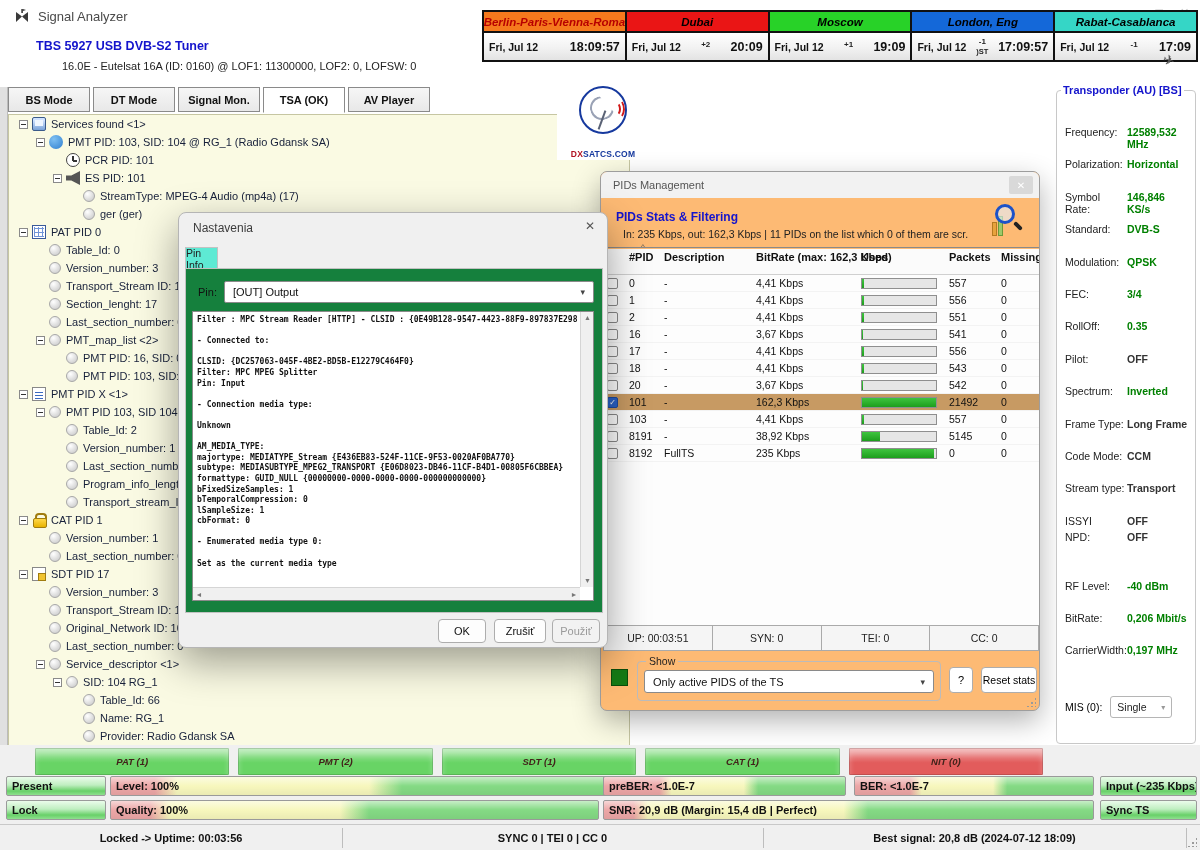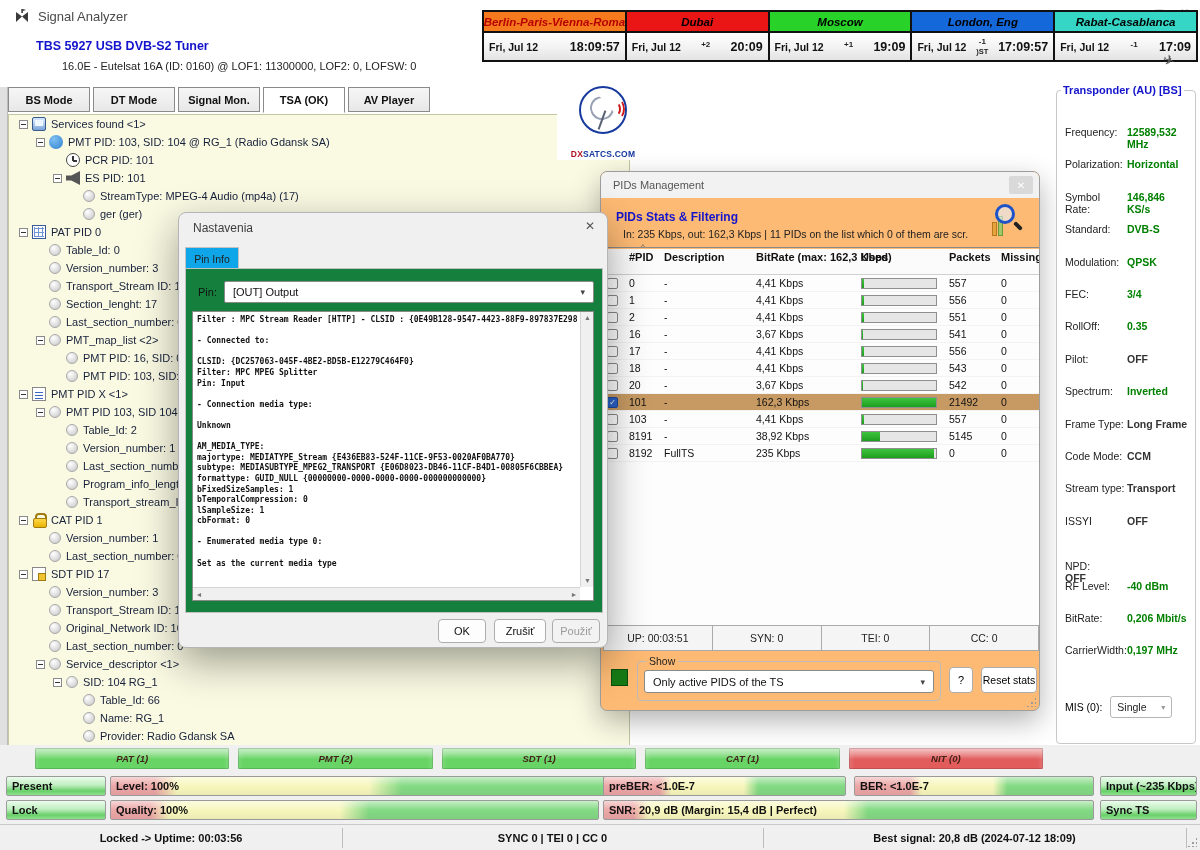--- a/index.html
+++ b/index.html
@@ -105,21 +105,21 @@
   .pw-combo .chev { margin-left:auto; font-size:9px; color:#444; }
   .pw-help { position:absolute; left:348px; top:495px; width:24px; height:26px; background:#fff; border:1px solid #adadad; border-radius:4px; font-size:11px; display:flex; align-items:center; justify-content:center; }
   .pw-reset { position:absolute; left:380px; top:495px; width:56px; height:26px; background:#fff; border:1px solid #adadad; border-radius:4px; font-size:10.5px; display:flex; align-items:center; justify-content:center; }
   .grip { position:absolute; right:3px; bottom:3px; width:10px; height:10px;
     background:radial-gradient(circle,#9a9a9a 1px,transparent 1.4px); background-size:4px 4px; clip-path:polygon(100% 0,100% 100%,0 100%); }
 
   
   #dlg { position:absolute; left:178px; top:212px; width:430px; height:436px; background:#f0f0f0; border:1px solid #b5b5b5; border-radius:8px; box-shadow:0 14px 40px rgba(0,0,0,.38); }
   .dlg-title { position:absolute; left:14px; top:8px; font-size:12px; color:#3c3c3c; }
   .dlg-close { position:absolute; right:12px; top:6px; font-size:12px; color:#555; }
-  .dlg-tab { position:absolute; left:6px; top:34px; width:54px; height:22px; background:#0ea5e9; border:1px solid #c2c2c2; border-bottom:none; font-size:10.5px; color:#222; display:flex; align-items:center; justify-content:center; }
+  .dlg-tab { position:absolute; left:6px; top:34px; width:33px; height:22px; background:#5eead4; border:1px solid #c2c2c2; border-bottom:none; font-size:10.5px; color:#222; display:flex; align-items:center; justify-content:center; }
   .dlg-page { position:absolute; left:6px; top:55px; width:418px; height:345px; border:1px solid #c2c2c2; background:#15803d; }
   .dlg-pin-label { position:absolute; left:12px; top:17px; font-size:11px; color:#111; }
   .dlg-pin-combo { position:absolute; left:38px; top:12px; width:370px; height:22px; background:#fff; border:1px solid #8a8a8a; border-radius:2px; font-size:11px; display:flex; align-items:center; padding:0 8px; color:#111; }
   .dlg-pin-combo .chev { margin-left:auto; font-size:9px; color:#444; }
   .dlg-text { position:absolute; left:6px; top:42px; width:402px; height:290px; background:#fff; border:1px solid #8a8a8a; }
   .dlg-text pre { position:absolute; left:4px; top:3px; right:16px; bottom:15px; overflow:hidden; font-family:"DejaVu Sans Mono", monospace; font-size:8px; line-height:10.6px; color:#111; font-weight:bold; }
   .dlg-vsb { position:absolute; right:0; top:0; width:13px; bottom:13px; background:#f0f0f0; border-left:1px solid #d5d5d5; }
   .dlg-vsb .a { position:absolute; left:0; width:13px; height:12px; font-size:7px; color:#777; text-align:center; line-height:12px; }
   .dlg-hsb { position:absolute; left:0; bottom:0; right:13px; height:13px; background:#f0f0f0; border-top:1px solid #d5d5d5; }
   .dlg-hsb .a { position:absolute; top:0; width:12px; height:13px; font-size:7px; color:#777; text-align:center; line-height:13px; }
@@ -134,21 +134,21 @@
   .tp-val { font-weight:bold; }
   .tp-val.green { color:#008000; } .tp-val.dark { color:#333; }
   .tp-mis { position:absolute; left:8px; top:600px; width:126px; display:flex; align-items:center; font-size:10.5px; }
   .tp-mis-combo { margin-left:8px; width:62px; height:22px; border:1px solid #b5b5b5; border-radius:3px; background:#fff; font-size:10.5px; display:flex; align-items:center; padding:0 6px; color:#222; }
   .tp-mis-combo .chev { margin-left:auto; font-size:8px; color:#999; }
   #tp-btn { position:absolute; left:1058px; top:747px; width:136px; height:21px; background:#fff; border:1.5px solid #2f6fe4; border-radius:6px; display:flex; align-items:center; justify-content:center; }
   .tpb-icon { width:14px; height:12px; border:1px solid #8a8a8a; background:repeating-linear-gradient(0deg,#cfe0f5 0 2px,#fff 2px 4px); }
 
   
   #bottom-chrome { position:absolute; left:0; top:745px; width:1200px; height:105px; background:#f0f0f0; }
-  #segments { position:absolute; left:35px; top:748px; width:1008px; height:21px; display:flex; gap:9px; }
+  #segments { position:absolute; left:35px; top:748px; width:1008px; height:27px; display:flex; gap:9px; }
   .seg { flex:1; border-radius:1px; display:flex; align-items:center; justify-content:center; font-size:9.5px; font-style:italic; font-weight:bold; color:#42221a; box-shadow:inset 0 0 0 1px rgba(0,0,0,.15), inset 0 6px 6px rgba(255,255,255,.35); }
   .sigrow { position:absolute; height:20px; border:1px solid #9a9a9a; border-radius:2px; font-size:11px; font-weight:bold; color:#111; display:flex; align-items:center; padding-left:5px; white-space:nowrap; overflow:hidden; }
   .sb-green { background:linear-gradient(180deg,#ebfceb 0%,#bfeec0 45%,#68d068 78%,#8fe08f 100%); }
   .sb-lvl { background:linear-gradient(180deg,rgba(255,255,255,.55),rgba(255,255,255,0) 50%,rgba(0,0,0,.05)),
             linear-gradient(90deg,#eca6a6 0%,#eca6a6 8%,#f7f7bd 12%,#f7f7bd 47%,#84da84 53%,#84da84 100%); }
   .sb-ber { background:linear-gradient(180deg,rgba(255,255,255,.55),rgba(255,255,255,0) 50%,rgba(0,0,0,.05)),
             linear-gradient(90deg,#eca6a6 0%,#eca6a6 23%,#f7f7bd 28%,#f7f7bd 58%,#84da84 64%,#84da84 100%); }
   .sb-snr { background:linear-gradient(180deg,rgba(255,255,255,.55),rgba(255,255,255,0) 50%,rgba(0,0,0,.05)),
             linear-gradient(90deg,#eca6a6 0%,#eca6a6 6%,#f7f7bd 9%,#f7f7bd 49%,#84da84 54%,#84da84 100%); }
 
@@ -694,21 +694,21 @@
         <span class="tp-val dark">CCM</span>
       </div>
       <div class="tp-row" style="top: 386.4px;">
         <span class="tp-label">Stream type:</span>
         <span class="tp-val dark">Transport</span>
       </div>
       <div class="tp-row" style="top: 418.8px;">
         <span class="tp-label">ISSYI</span>
         <span class="tp-val dark">OFF</span>
       </div>
-      <div class="tp-row" style="top: 464px; flex-direction: column;">
+      <div class="tp-row" style="top: 435px;">
         <span class="tp-label">NPD:</span>
         <span class="tp-val dark">OFF</span>
       </div>
       <div class="tp-row" style="top: 483.6px;">
         <span class="tp-label">RF Level:</span>
         <span class="tp-val green">-40 dBm</span>
       </div>
       <div class="tp-row" style="top: 516px;">
         <span class="tp-label">BitRate:</span>
         <span class="tp-val green">0,206 Mbit/s</span>

